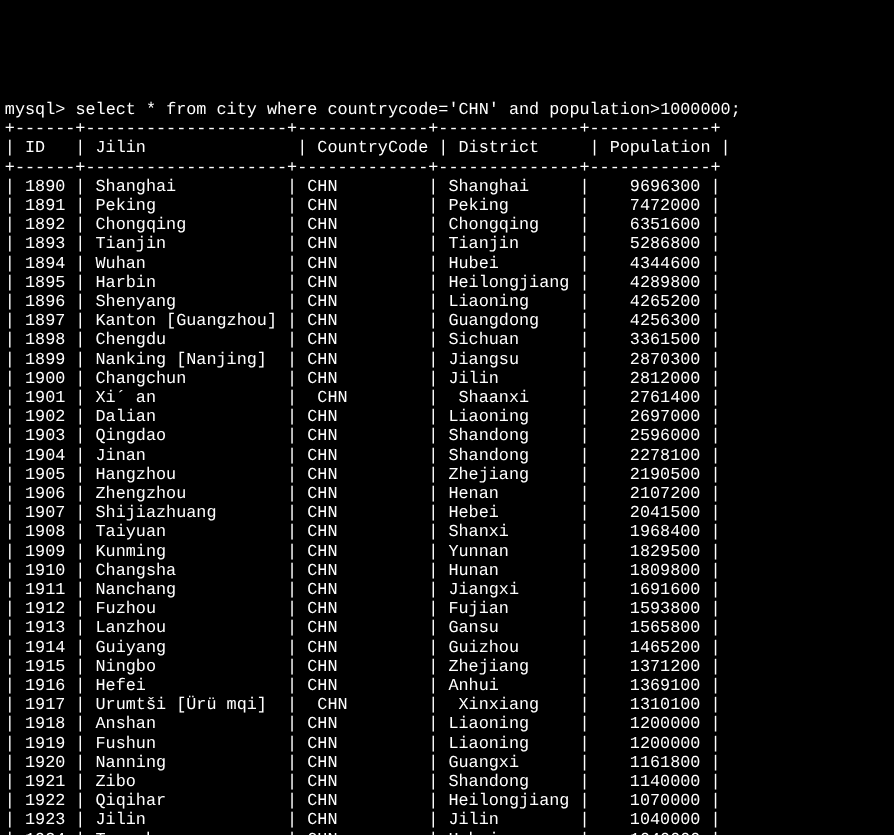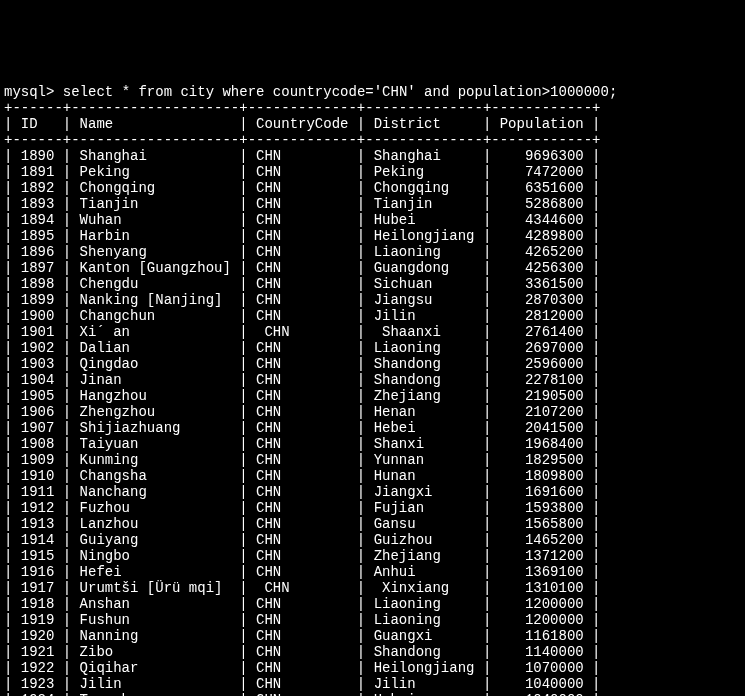--- a/index.html
+++ b/index.html
@@ -16,21 +16,21 @@
     padding: 4px;
   }
 </style>
 </head>
 <body>
 
 
 <div class="terminal">
 <span><span>mysql&gt;</span> <span>select * from city where countrycode='CHN' and population&gt;1000000;</span></span>
 <span>+------+--------------------+-------------+--------------+------------+</span>
-<span>| ID   | Name               | CountryCode | District     | Population |</span>
+<span>| ID   | Jilin               | CountryCode | District     | Population |</span>
 <span>+------+--------------------+-------------+--------------+------------+</span>
 <span>| 1890 | Shanghai           | CHN         | Shanghai     |    9696300 |
 | 1891 | Peking             | CHN         | Peking       |    7472000 |
 | 1892 | Chongqing          | CHN         | Chongqing    |    6351600 |
 | 1893 | Tianjin            | CHN         | Tianjin      |    5286800 |
 | 1894 | Wuhan              | CHN         | Hubei        |    4344600 |
 | 1895 | Harbin             | CHN         | Heilongjiang |    4289800 |
 | 1896 | Shenyang           | CHN         | Liaoning     |    4265200 |
 | 1897 | Kanton [Guangzhou] | CHN         | Guangdong    |    4256300 |
 | 1898 | Chengdu            | CHN         | Sichuan      |    3361500 |

